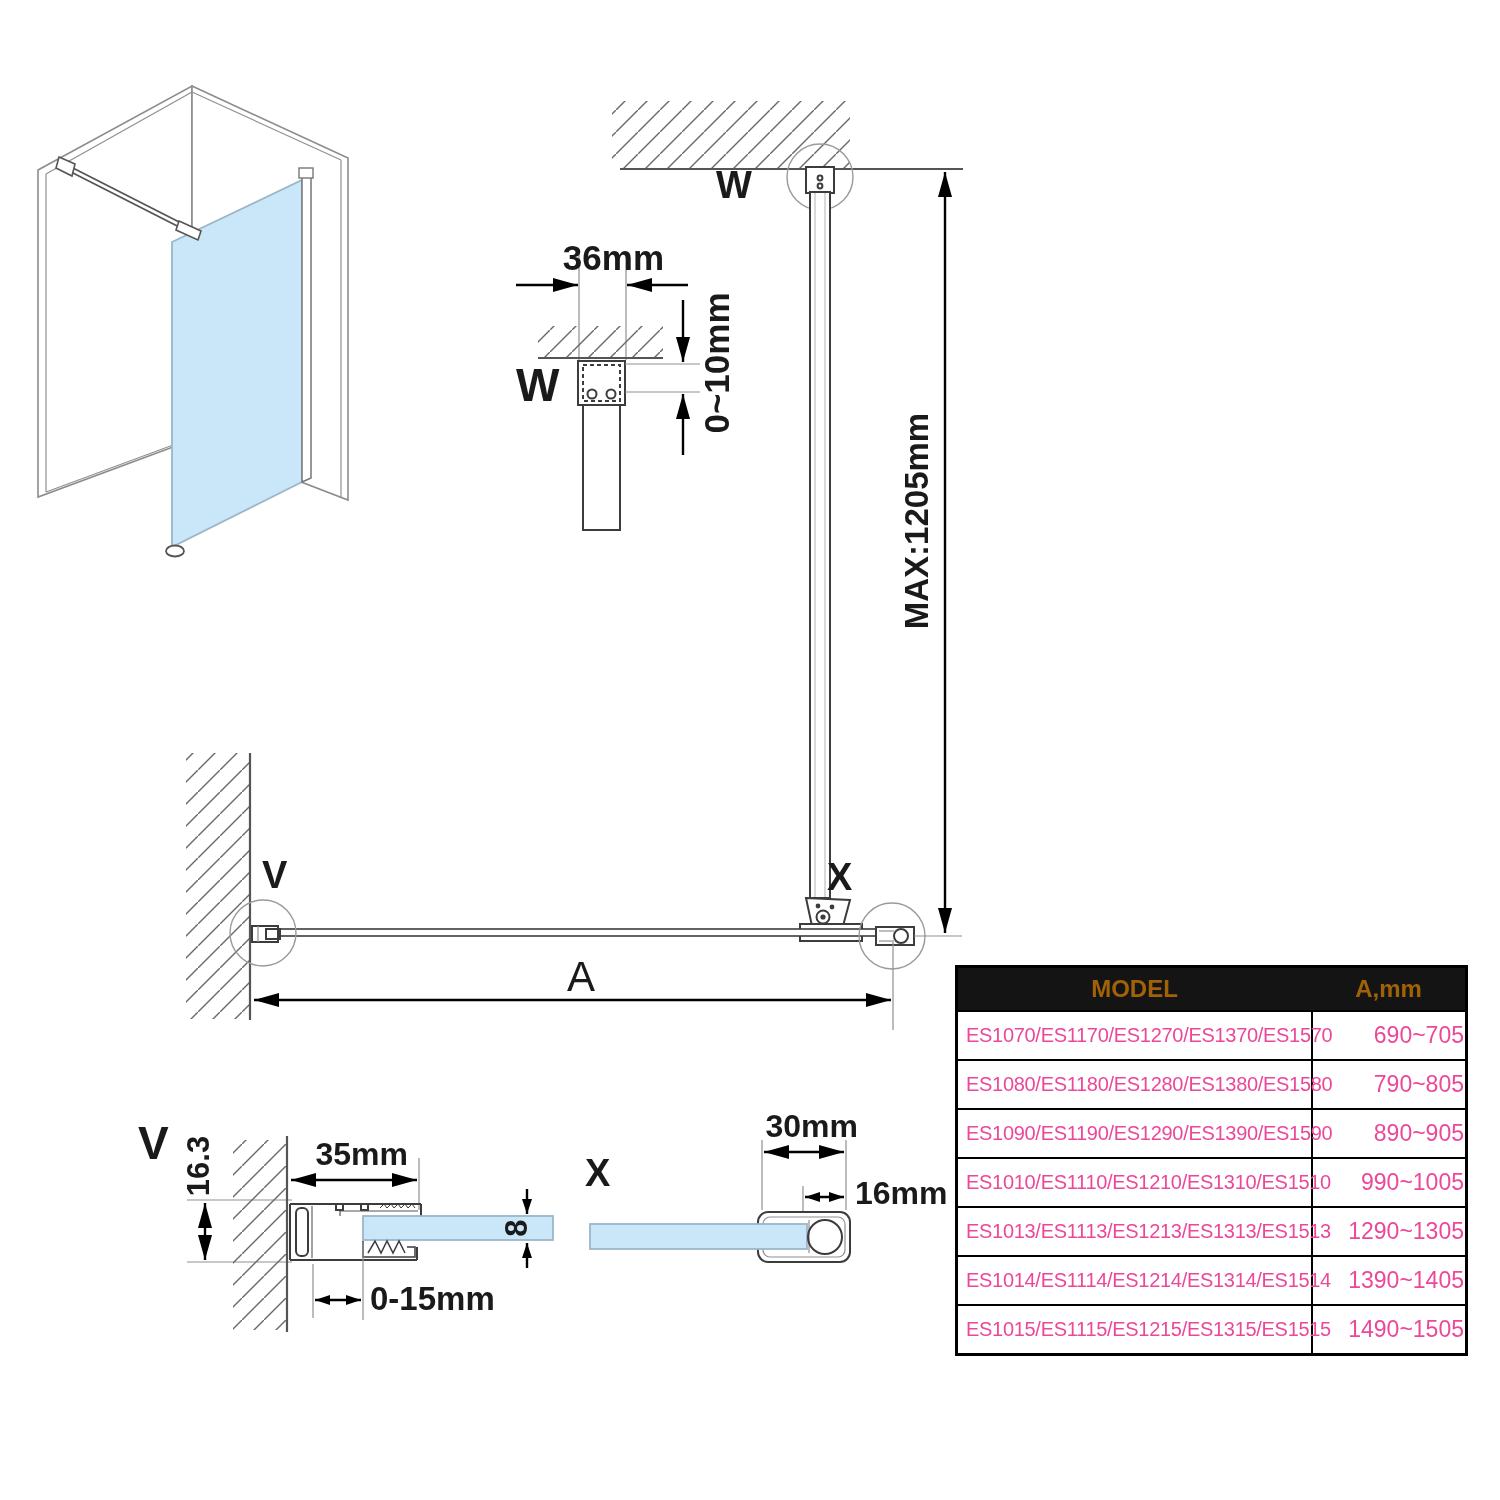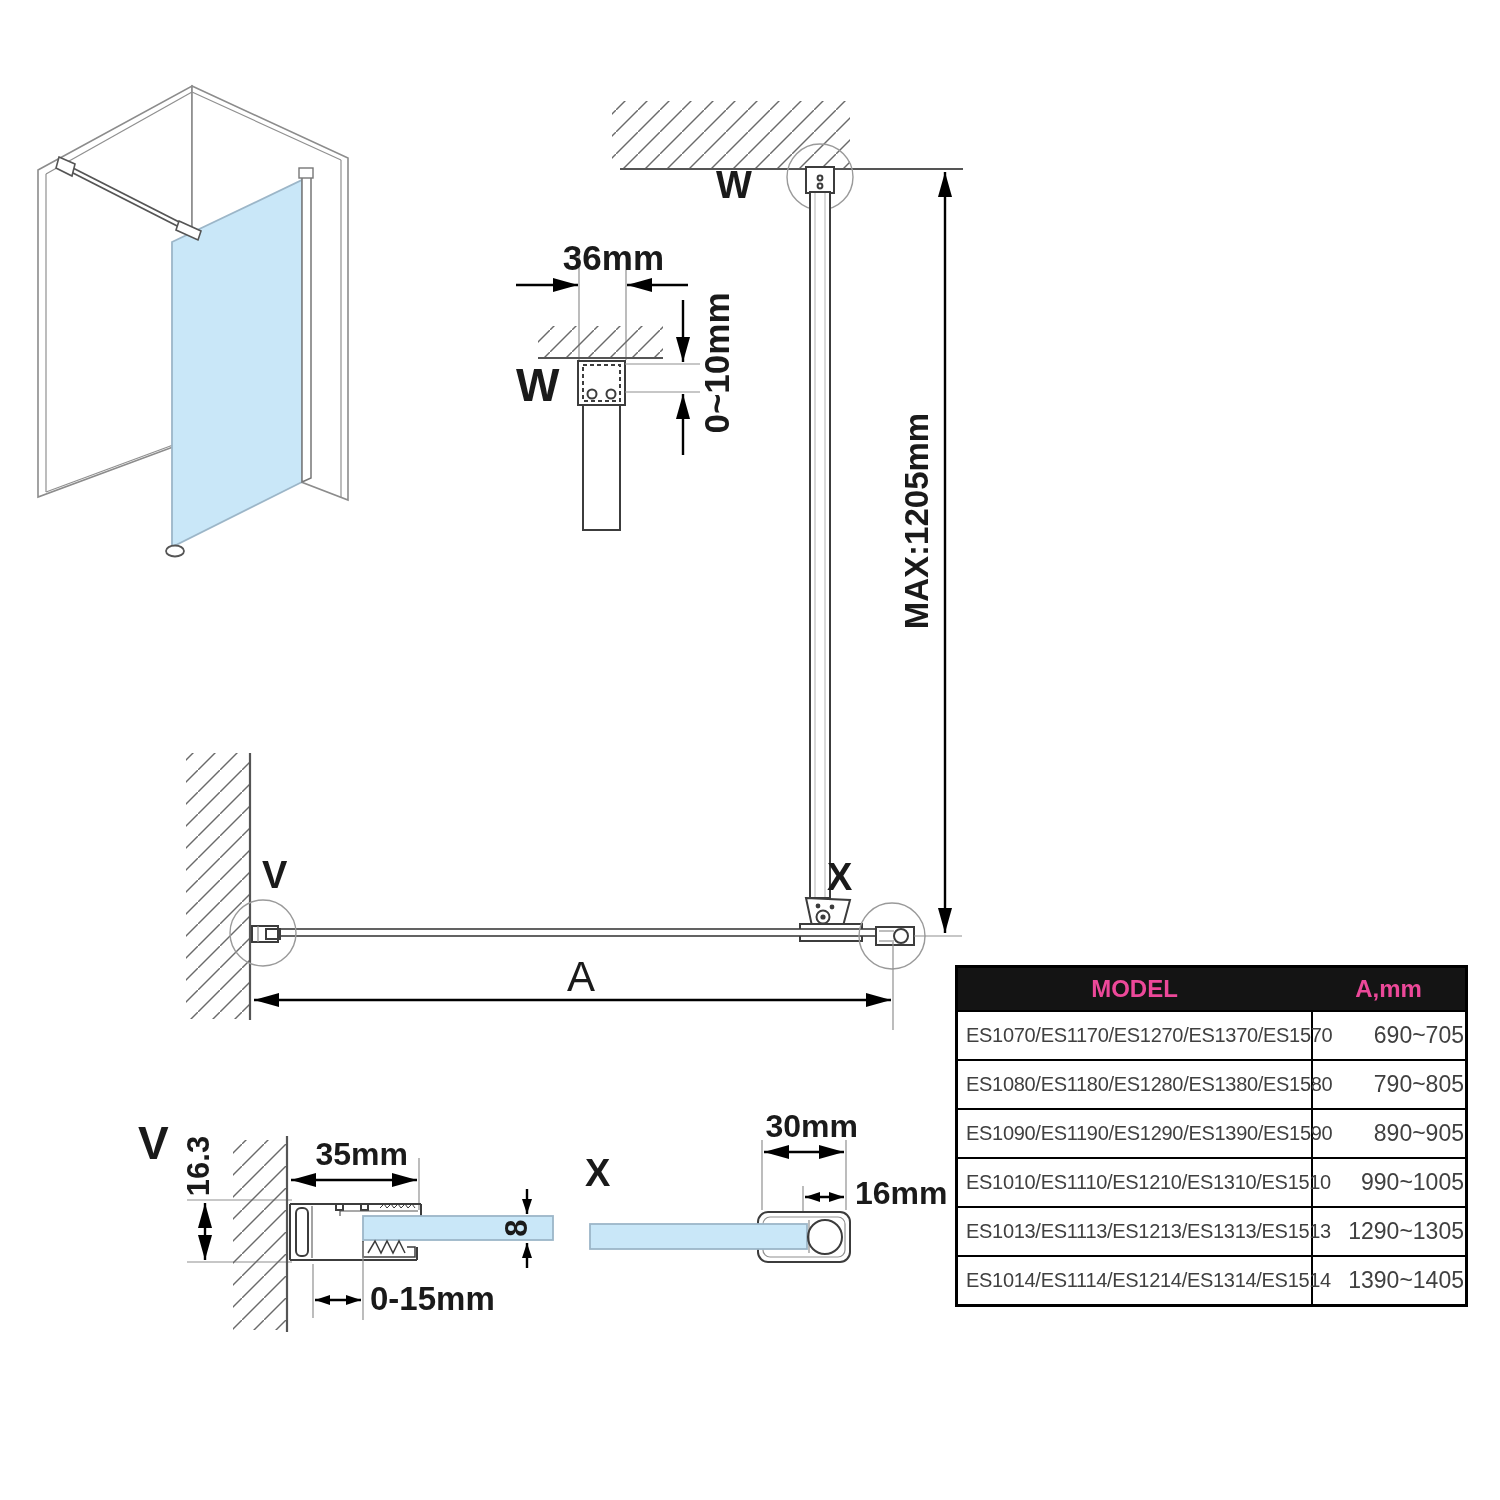--- a/index.html
+++ b/index.html
@@ -12,23 +12,23 @@
   .dim {stroke:#000;stroke-width:2.4;fill:none}
   .circ{stroke:#9a9a9a;stroke-width:1.4;fill:none}
   .wall{stroke:#555;stroke-width:2.2;fill:none}
   .gray{stroke:#8c8c8c;stroke-width:1.6;fill:#fff}
   .glass{fill:#c9e7f8;stroke:#9cb6c8;stroke-width:1.8}
   .lbl{position:absolute;color:#1a1a1a;font-weight:bold;line-height:1;white-space:nowrap}
   .rot{transform:translate(-50%,-50%) rotate(-90deg)}
   .ctr{text-align:right}
   #spec-table{position:absolute;left:955px;top:965px;width:510px;border-collapse:collapse;
               table-layout:fixed;border:3px solid #000;background:#fff}
-  #spec-table th{background:#141414;color:#ec4899;font-size:24px;height:40px;
+  #spec-table th{background:#141414;color:#a16207;font-size:24px;height:40px;
                  font-weight:bold;border:1px solid #141414;text-align:center}
-  #spec-table td{border:2px solid #000;color:#404040;height:45px;background:#fff}
+  #spec-table td{border:2px solid #000;color:#ec4899;height:45px;background:#fff}
   #spec-table td.model{font-size:20px;padding-left:8px;letter-spacing:-0.3px}
   #spec-table td.amm{font-size:23px;text-align:right}
 </style>
 </head>
 <body>
 
 <div id="stage">
 
 <svg id="drawing" width="1500" height="1500" viewBox="0 0 1500 1500">
   <defs>
@@ -255,16 +255,20 @@
       <td class="amm">990~1005</td>
     </tr>
     <tr>
       <td class="model">ES1013/ES1113/ES1213/ES1313/ES1513</td>
       <td class="amm">1290~1305</td>
     </tr>
     <tr>
       <td class="model">ES1014/ES1114/ES1214/ES1314/ES1514</td>
       <td class="amm">1390~1405</td>
     </tr>
+    <tr>
+      <td class="model">ES1015/ES1115/ES1215/ES1315/ES1515</td>
+      <td class="amm">1490~1505</td>
+    </tr>
   </tbody>
 </table>
 
 </div>
 
 </body></html>

